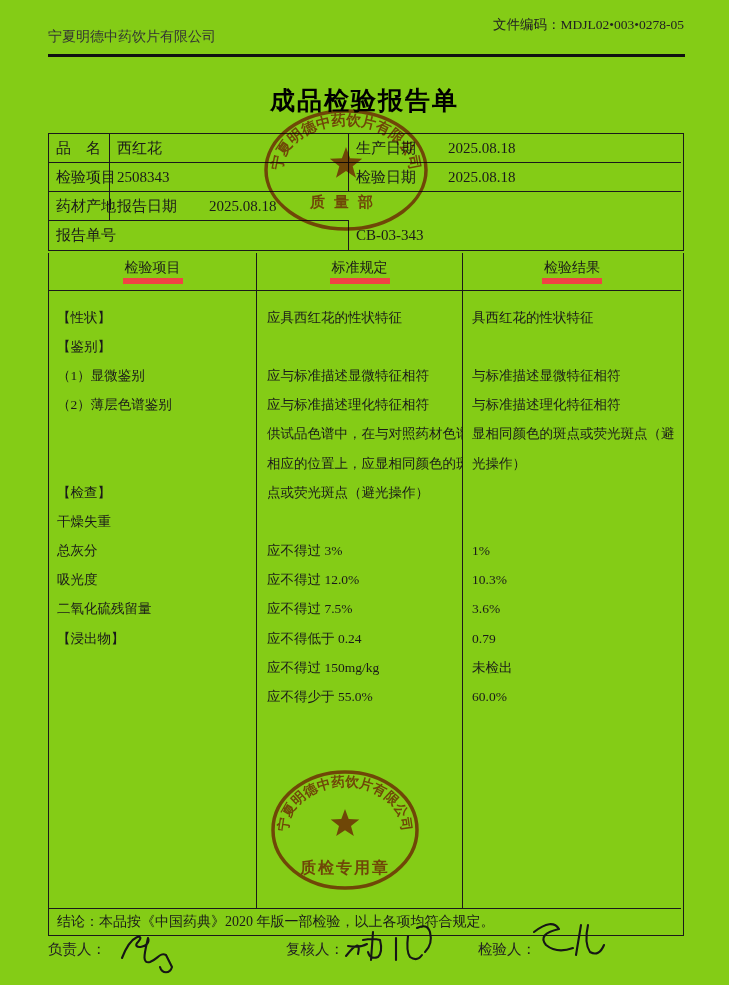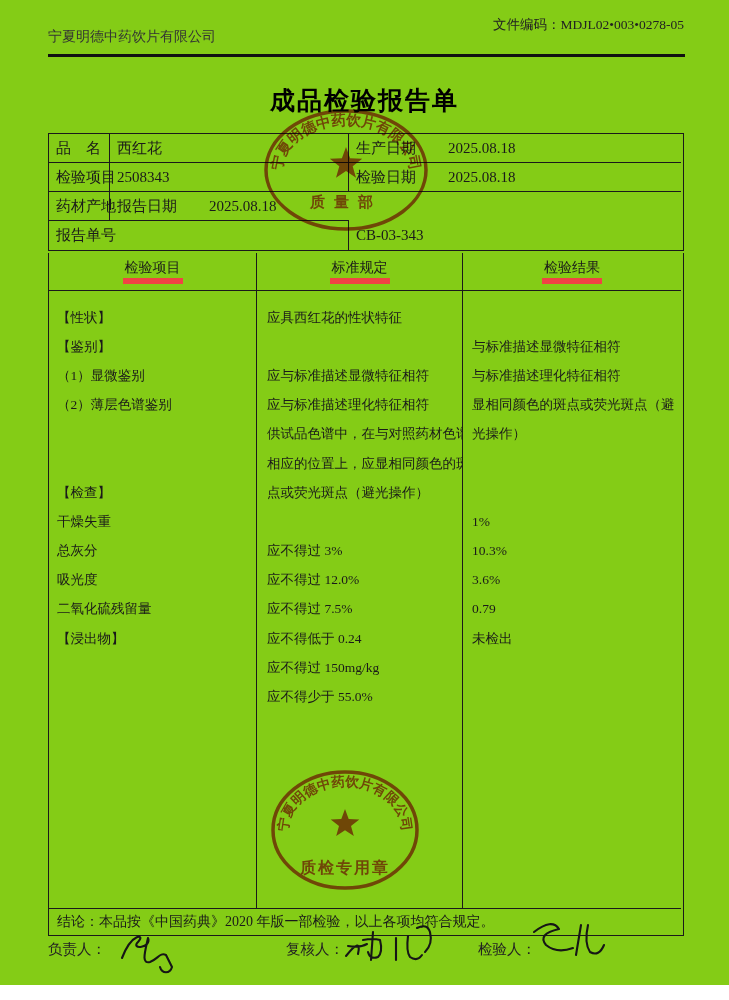--- a/index.html
+++ b/index.html
@@ -123,32 +123,34 @@
       <div class="ln"></div>
       <div class="ln">应不得过 3%</div>
       <div class="ln">应不得过 12.0%</div>
       <div class="ln">应不得过 7.5%</div>
       <div class="ln">应不得低于 0.24</div>
       <div class="ln">应不得过 150mg/kg</div>
       <div class="ln">应不得少于 55.0%</div>
     </div>
 
     <div class="mcol c3 last">
+      <div class="ln">具西红花的性状特征</div>
       <div class="ln"></div>
       <div class="ln">与标准描述显微特征相符</div>
       <div class="ln">与标准描述理化特征相符</div>
       <div class="ln">显相同颜色的斑点或荧光斑点（避</div>
       <div class="ln">光操作）</div>
       <div class="ln"></div>
       <div class="ln"></div>
       <div class="ln">1%</div>
       <div class="ln">10.3%</div>
       <div class="ln">3.6%</div>
       <div class="ln">0.79</div>
       <div class="ln">未检出</div>
+      <div class="ln">60.0%</div>
     </div>
 
     <div class="concl">结论：本品按《中国药典》2020 年版一部检验，以上各项均符合规定。</div>
   </div>
 
   <span class="sig-label" style="left:48px;">负责人：</span>
   <span class="sig-label" style="left:286px;">复核人：</span>
   <span class="sig-label" style="left:478px;">检验人：</span>
 
   <svg class="sig-svg" style="left:108px;top:922px;" width="90" height="58" viewBox="0 0 90 58">

